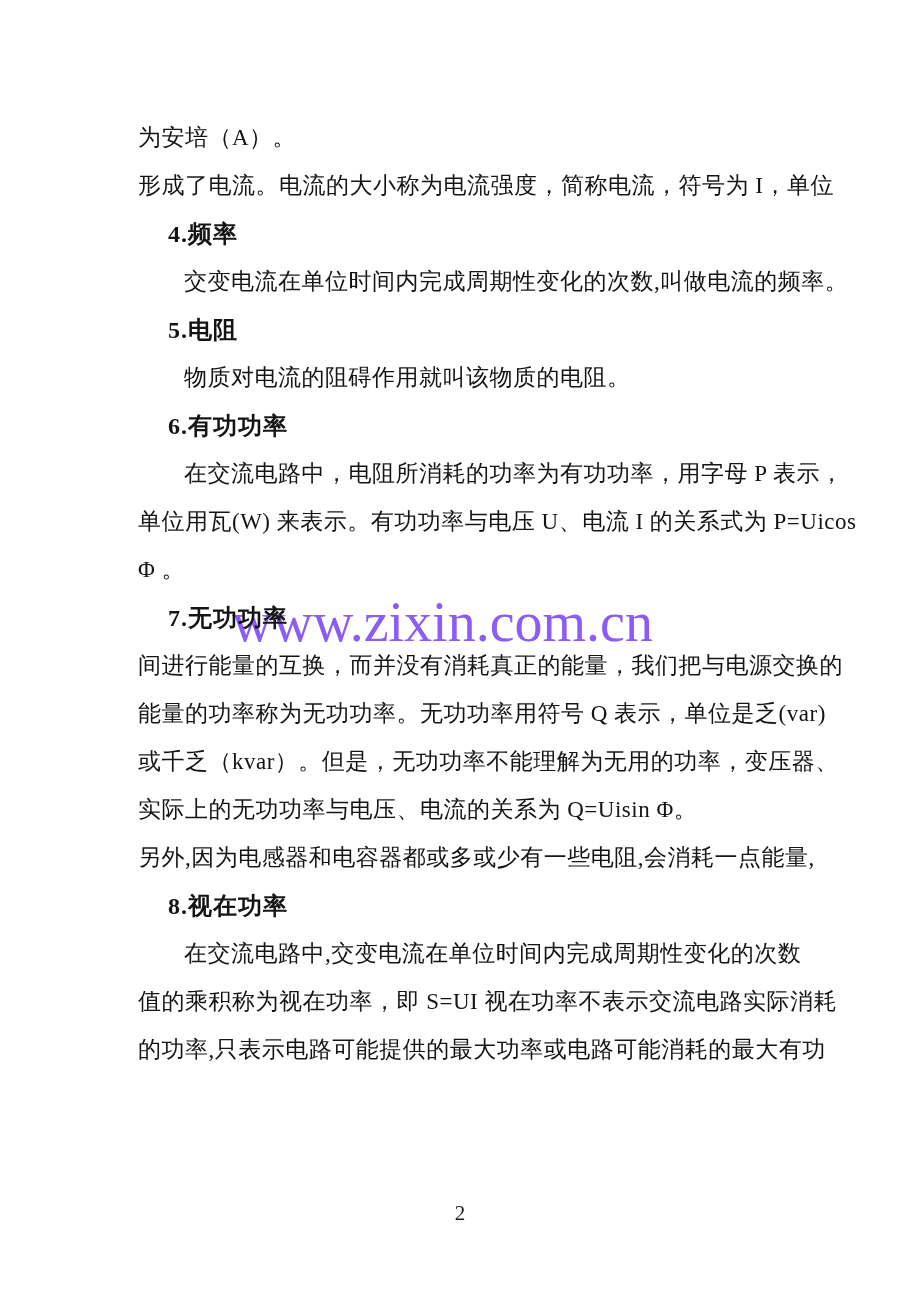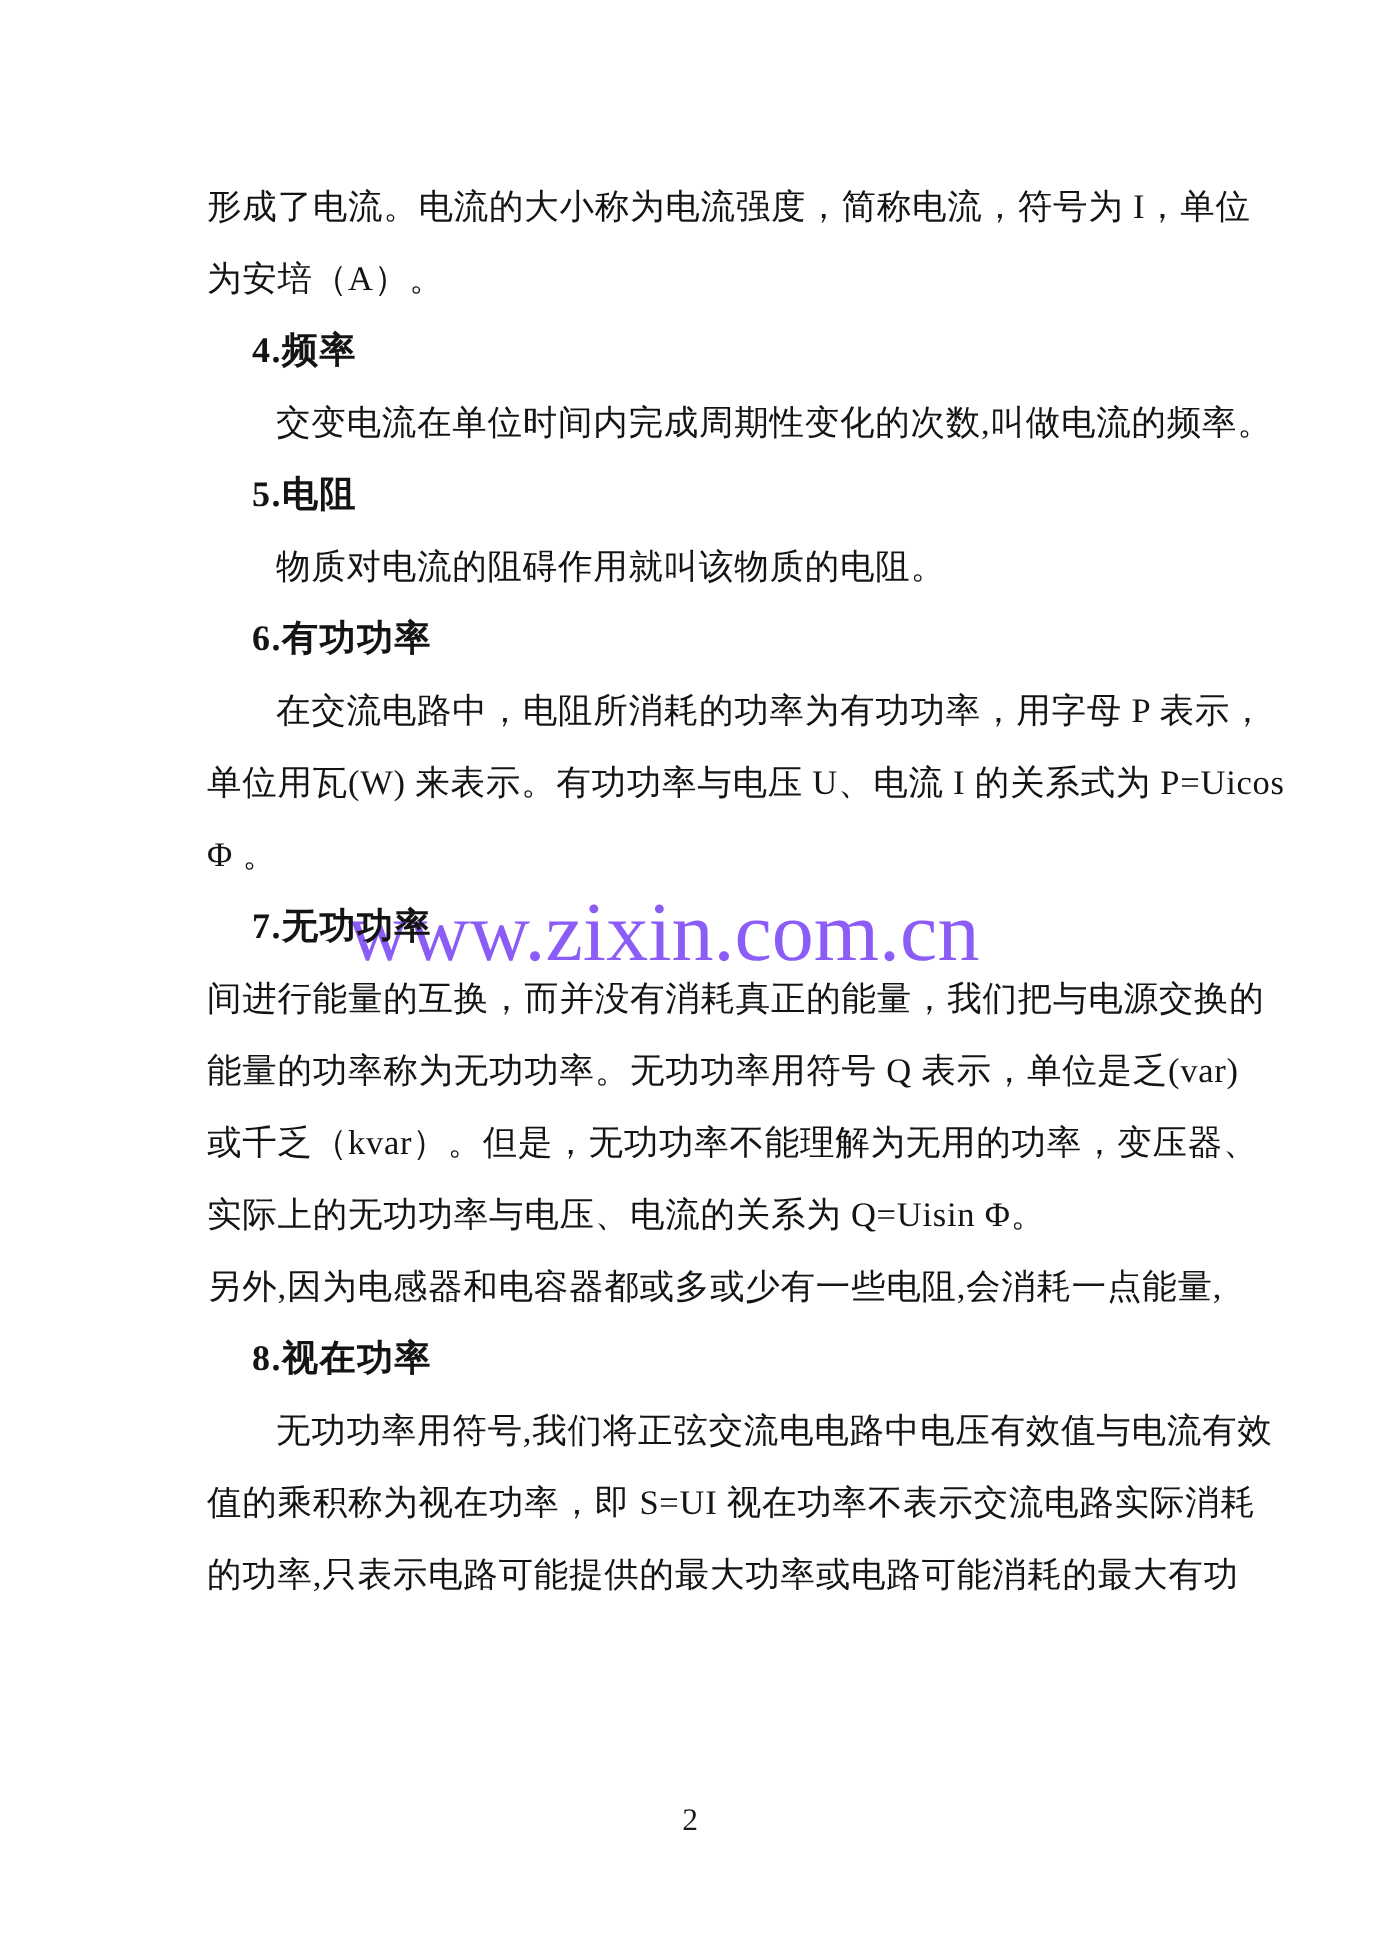--- a/index.html
+++ b/index.html
@@ -68,36 +68,36 @@
     color: #1a1a1a;
   }
 </style>
 </head>
 <body>
 
 <div class="page">
   <div class="watermark">www.zixin.com.cn</div>
 
   <div class="content">
+      <div class="line body">为安培（A）。</div>
       <div class="line body fill">形成了电流。电流的大小称为电流强度，简称电流，符号为 I，单位</div>
-      <div class="line body">为安培（A）。</div>
       <div class="line heading">4.频率</div>
       <div class="line body indent">交变电流在单位时间内完成周期性变化的次数,叫做电流的频率。</div>
       <div class="line heading">5.电阻</div>
       <div class="line body indent">物质对电流的阻碍作用就叫该物质的电阻。</div>
       <div class="line heading">6.有功功率</div>
       <div class="line body fill indent">在交流电路中，电阻所消耗的功率为有功功率，用字母 P 表示，</div>
       <div class="line body fill">单位用瓦(W) 来表示。有功功率与电压 U、电流 I 的关系式为 P=Uicos</div>
       <div class="line body">Φ 。</div>
       <div class="line heading">7.无功功率</div>
       <div class="line body fill">间进行能量的互换，而并没有消耗真正的能量，我们把与电源交换的</div>
       <div class="line body fill">能量的功率称为无功功率。无功功率用符号 Q 表示，单位是乏(var)</div>
       <div class="line body fill">或千乏（kvar）。但是，无功功率不能理解为无用的功率，变压器、</div>
       <div class="line body">实际上的无功功率与电压、电流的关系为 Q=Uisin Φ。</div>
       <div class="line body fill">另外,因为电感器和电容器都或多或少有一些电阻,会消耗一点能量,</div>
       <div class="line heading">8.视在功率</div>
-      <div class="line body fill indent">无功功率用符号,我们将正弦交流电电路中电压有效值与电流有效</div>
+      <div class="line body fill indent">在交流电路中,交变电流在单位时间内完成周期性变化的次数</div>
       <div class="line body fill">值的乘积称为视在功率，即 S=UI 视在功率不表示交流电路实际消耗</div>
       <div class="line body fill">的功率,只表示电路可能提供的最大功率或电路可能消耗的最大有功</div>
     </div>
 
   <div class="page-number">2</div>
 </div>
 
 </body></html>

